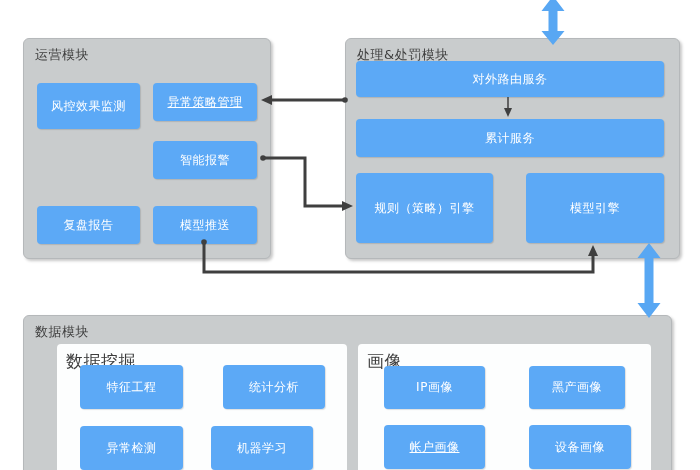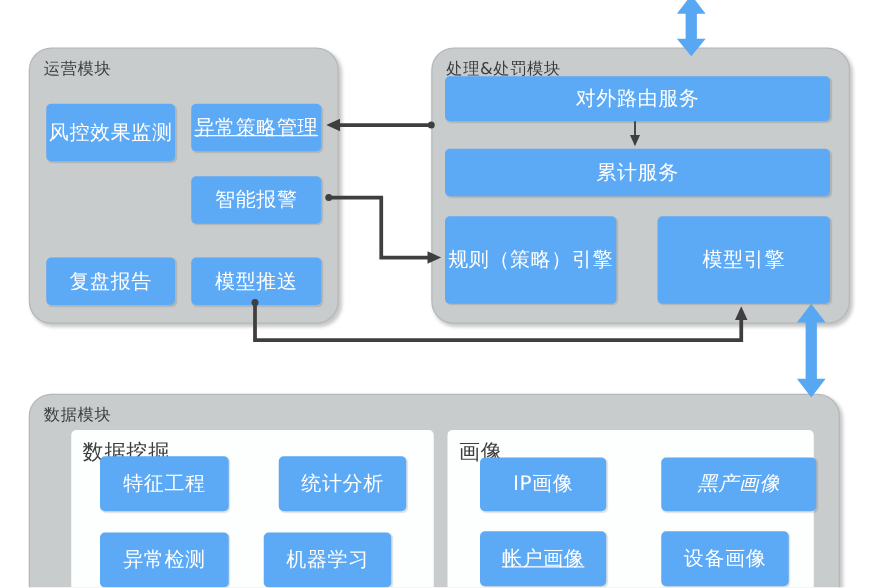--- a/index.html
+++ b/index.html
@@ -8,21 +8,21 @@
     width: 700px;
     height: 470px;
     background: #ffffff;
     overflow: hidden;
     font-family: "DejaVu Sans", "Liberation Sans", sans-serif;
   }
   .panel {
     position: absolute;
     background: #c9cccd;
     border: 1px solid #b5b8ba;
-    border-radius: 18px;
+    border-radius: 6px;
     box-shadow: 2px 2px 3px rgba(0,0,0,0.22);
     box-sizing: border-box;
   }
   .panel-title {
     position: absolute;
     left: 11px;
     top: 7px;
     font-size: 13px;
     color: #3d3d3d;
     letter-spacing: 0.5px;
@@ -42,21 +42,21 @@
     color: #3d3d3d;
     letter-spacing: 0.5px;
     white-space: nowrap;
   }
   .node {
     position: absolute;
     background: #5ca9f6;
     border-radius: 4px;
     box-shadow: 1px 1px 1px rgba(0,0,0,0.12);
     color: #ffffff;
-    font-size: 16px;
+    font-size: 12px;
     letter-spacing: 0.5px;
     display: flex;
     align-items: center;
     justify-content: center;
     text-align: center;
     box-sizing: border-box;
     white-space: nowrap;
   }
   #arrow-layer {
     position: absolute;
@@ -99,21 +99,21 @@
       <div class="subpanel-title">数据挖掘</div>
       <div class="node" style="left:23px; top:21px; width:103px; height:44px;">特征工程</div>
       <div class="node" style="left:166px; top:21px; width:102px; height:44px;">统计分析</div>
       <div class="node" style="left:23px; top:82px; width:103px; height:44px;">异常检测</div>
       <div class="node" style="left:154px; top:82px; width:102px; height:44px;">机器学习</div>
     </div>
 
     <div class="subpanel" style="left:334px; top:28px; width:293px; height:145px;">
       <div class="subpanel-title">画像</div>
       <div class="node" style="left:26px; top:22px; width:101px; height:43px;">IP画像</div>
-      <div class="node" style="left:171px; top:22px; width:124px; height:43px;font-style:italic;">黑产画像</div>
+      <div class="node" style="left:171px; top:22px; width:96px; height:43px;">黑产画像</div>
       <div class="node" style="left:26px; top:81px; width:101px; height:44px;text-decoration:underline;">帐户画像</div>
       <div class="node" style="left:171px; top:81px; width:102px; height:44px;">设备画像</div>
     </div>
   </div>
 
   <svg id="arrow-layer" width="700" height="470" viewBox="0 0 700 470" xmlns="http://www.w3.org/2000/svg">
 
     <g>
       <path class="dark-line" d="M345,100 L268,100"></path>
       <polygon class="dark-head" points="261,100 272,95 272,105"></polygon>

